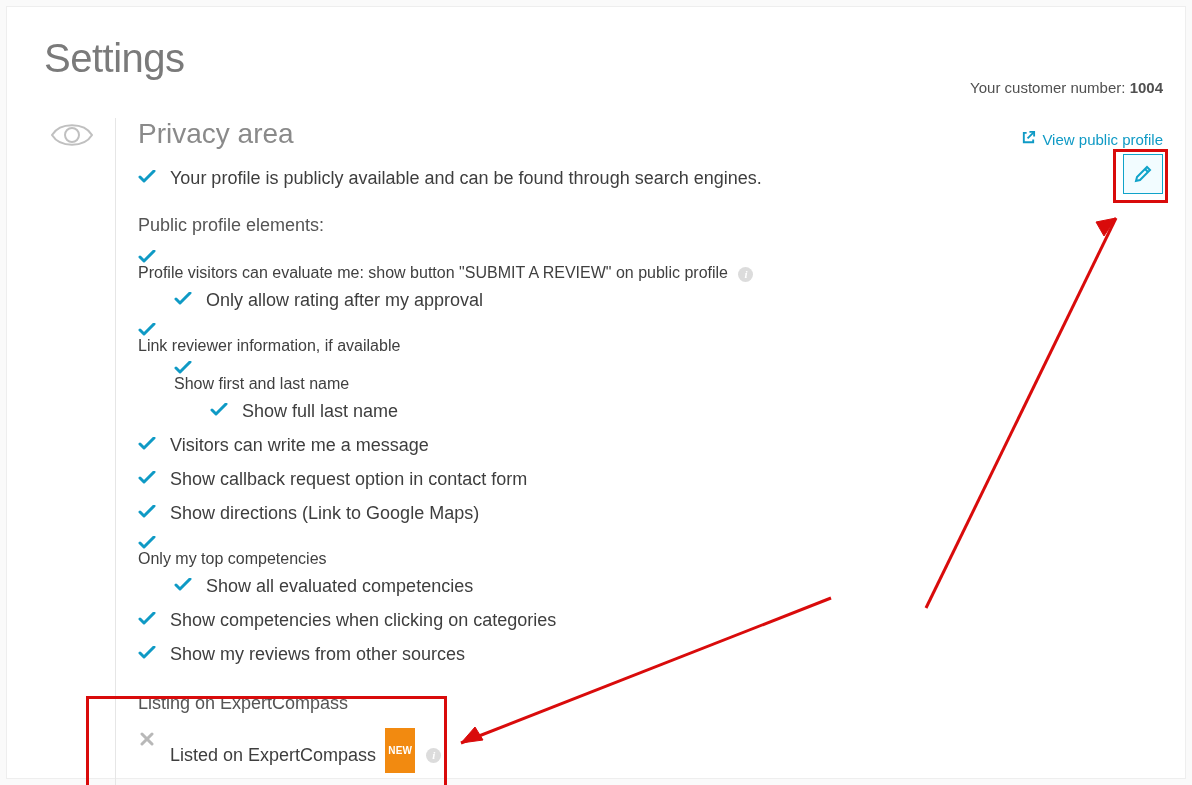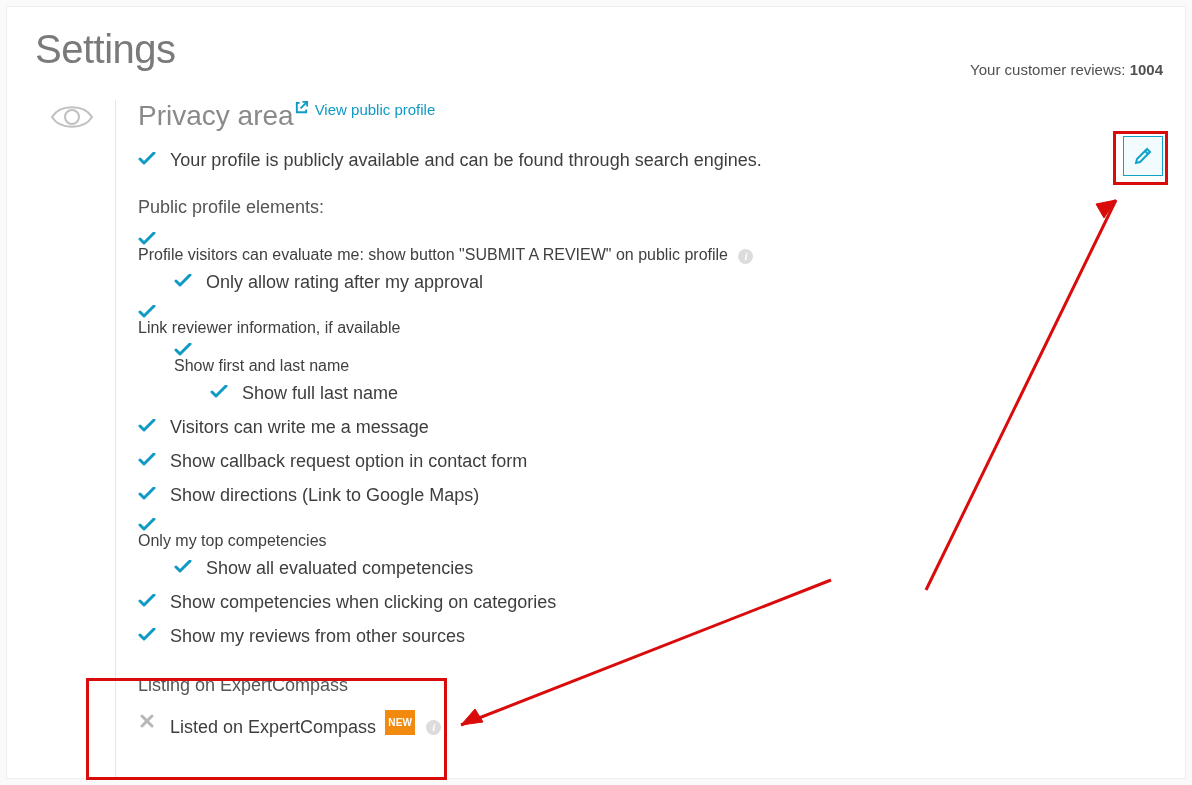--- a/index.html
+++ b/index.html
@@ -15,21 +15,21 @@
   .panel{
     background:#fff;
     border:1px solid #eee;
     box-sizing:border-box;
     padding:14px 22px 28px 22px;
     position:relative;
     height:100%;
   }
   .top-row{display:flex;align-items:flex-end;justify-content:space-between;}
   h1.settings{
-    margin:6px;
+    margin:15px;
     font-size:40px;
     font-weight:300;
     color:#7a7a7a;
     letter-spacing:-0.5px;
     text-align:center;
   }
   .cust{font-size:15px;color:#505050;white-space:nowrap;}
   .cust b{font-weight:700;}
   .body{display:flex;margin-top:22px;}
   .left{
@@ -48,28 +48,29 @@
     align-self:stretch;
     min-height:680px;
   }
   .content{flex:1 1 auto;padding-left:22px;position:relative;}
   h2.section{
     margin:0 0 14px 0;
     font-size:28px;
     font-weight:300;
     color:#8a8a8a;
   }
-  .row-with-actions{display:flex;align-items:flex-start;}
+  .row-with-actions{display:flex;justify-content:space-between;align-items:flex-start;}
   .viewpub{
     color:#0f9ac5;
     font-size:15px;
     display:inline-flex;
     align-items:center;
     gap:6px;
     cursor:pointer;
+    margin-top:12px;
   }
   .viewpub svg{width:15px;height:15px;}
   .viewpub svg *{stroke:#0f9ac5;fill:none;stroke-width:2;}
   .edit-btn{
     position:absolute;
     right:0;
     top:36px;
     width:38px;height:38px;
     border:1px solid #10a3c9;
     background:#f2fcff;
@@ -100,21 +101,21 @@
   li.wrap{display:block;}
   .subhead{font-size:18px;color:#555;margin:25px 0 14px 0;}
   .info-dot{
     display:inline-block;width:15px;height:15px;border-radius:50%;
     background:#dcdcdc;color:#fff;font-size:11px;font-weight:700;
     line-height:15px;text-align:center;vertical-align:middle;margin-left:6px;
     font-family:Georgia,serif;font-style:italic;
   }
   .badge-new{
     display:inline-block;background:#f28a10;color:#fff;
-    font-size:10px;font-weight:700;padding:6px 3px;margin-left:4px;
+    font-size:10px;font-weight:700;padding:16px 3px;margin-left:4px;
     vertical-align:super;letter-spacing:0.3px;
   }
   
   .ann-listing{
     position:absolute;
     left:-30px;
     top:578px;
     width:355px;
     height:96px;
     border:3px solid #d90b0b;
@@ -125,21 +126,21 @@
   .arrow svg *{stroke:#d90b0b;fill:#d90b0b;}
 </style>
 </head>
 <body>
 
 <div class="panel">
 
   <div class="top-row">
     <h1 class="settings">Settings</h1>
     <span class="cust">
-      <span>Your customer reviews:</span>
+      <span>Your customer number:</span>
       <b>1004</b>
     </span>
   </div>
 
   <div class="body">
     <div class="left">
       <span class="eye">
         <svg viewBox="0 0 44 30">
             <path d="M2 15 C 10 2, 34 2, 42 15 C 34 28, 10 28, 2 15 Z"></path>
             <circle cx="22" cy="15" r="7"></circle>

